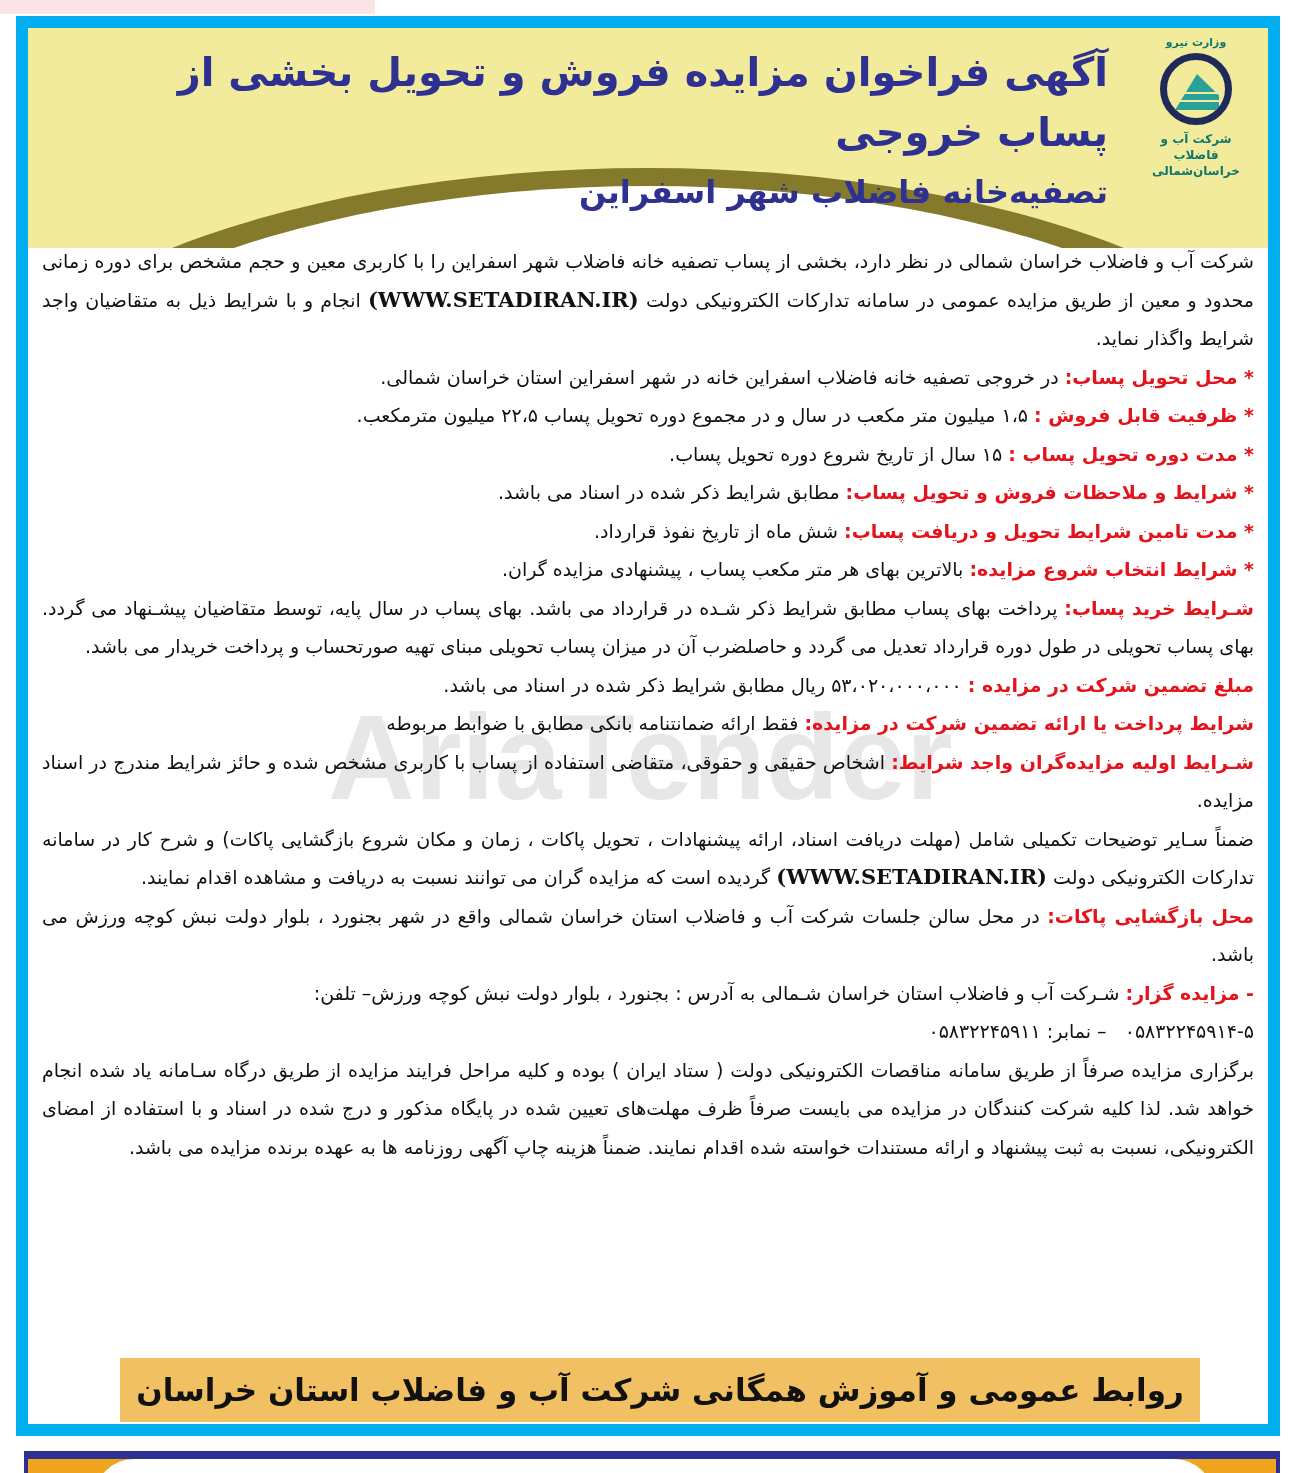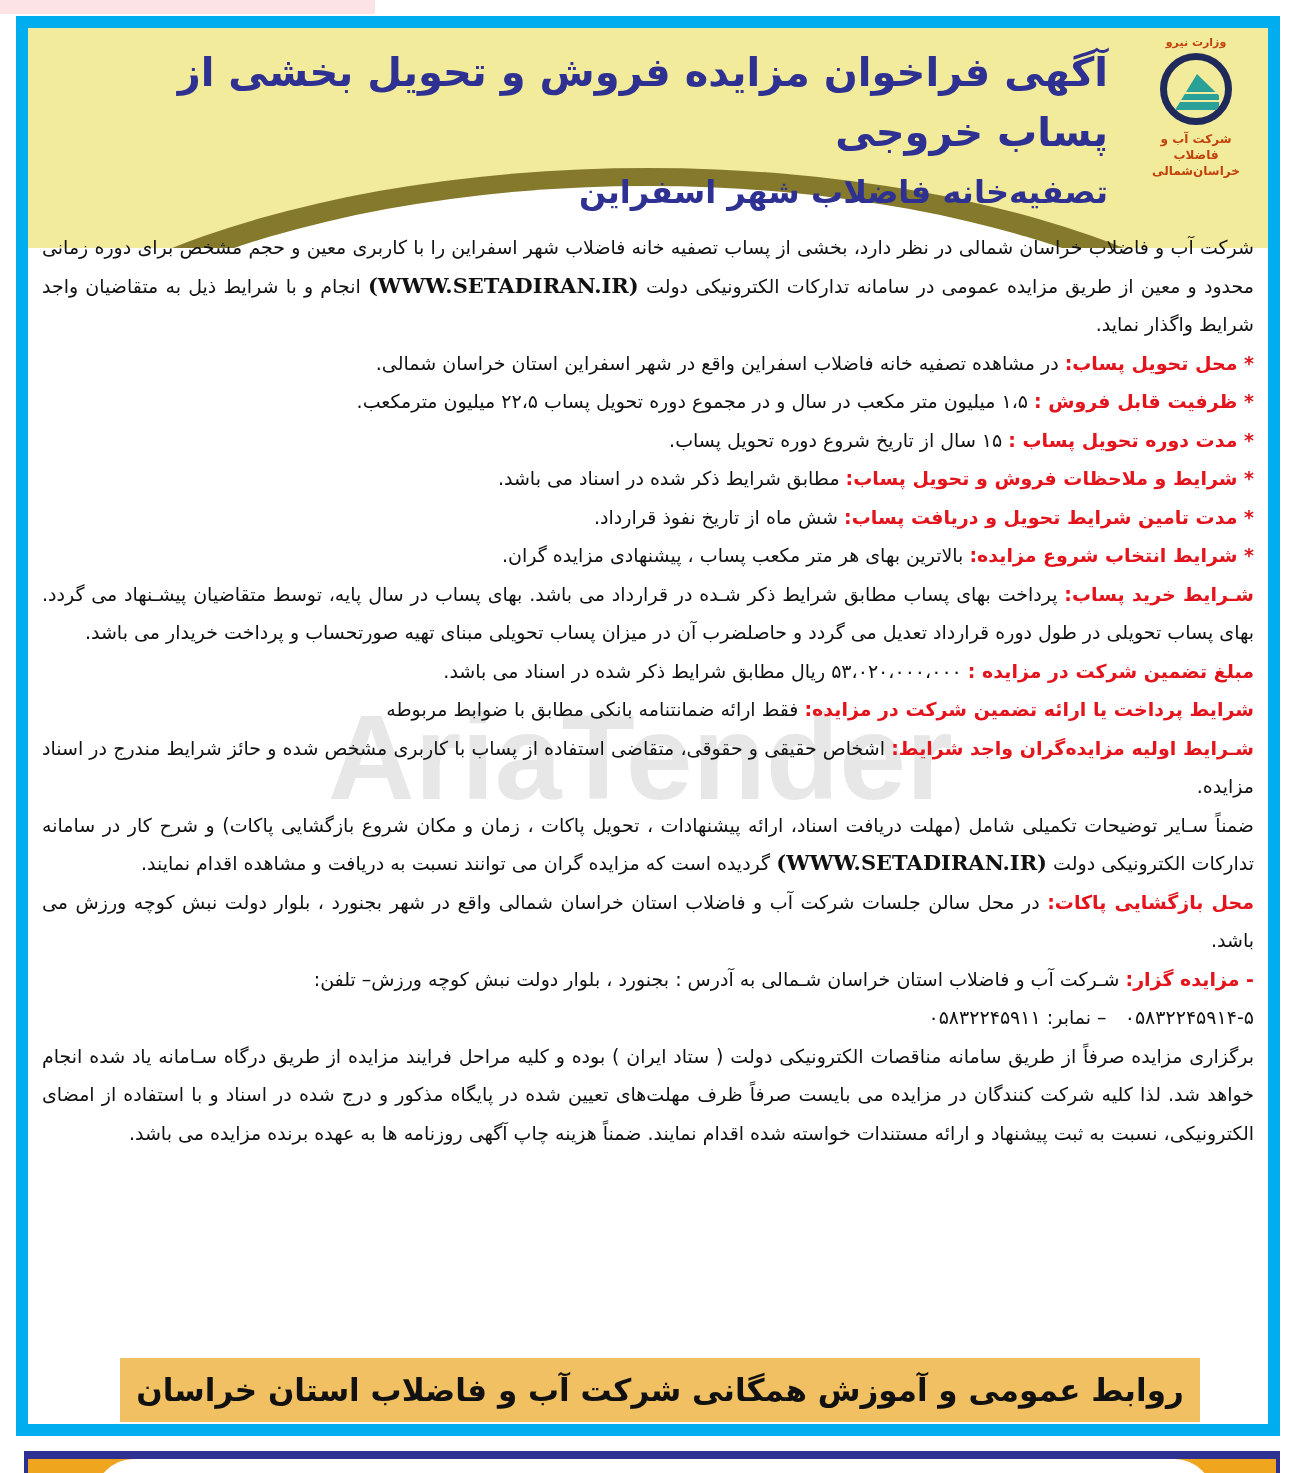--- a/index.html
+++ b/index.html
@@ -6,28 +6,28 @@
   body { width: 1297px; height: 1473px; position: relative; overflow: hidden; font-family: "DejaVu Sans", sans-serif; }
   .watermark-top { position: absolute; left: 0; top: 0; width: 375px; height: 14px; background: #fbe3e6; }
   .frame { position: absolute; left: 16px; top: 16px; width: 1264px; height: 1420px; background: #00aeef; }
   .inner { position: absolute; left: 12px; top: 12px; width: 1240px; height: 1396px; background: #ffffff; overflow: hidden; }
   .header { position: absolute; left: 0; top: 0; width: 1240px; height: 220px; background: #f2eb9b; overflow: hidden; }
   .arc-dark { position: absolute; left: -80px; top: 140px; width: 1400px; height: 600px; border-radius: 50%; background: #857a2c; }
   .arc-white { position: absolute; left: -60px; top: 158px; width: 1360px; height: 600px; border-radius: 50%; background: #ffffff; }
   .title { position: absolute; left: 60px; top: 14px; width: 1020px; text-align: right; direction: rtl; color: #2e3192; font-weight: bold; font-family: "DejaVu Sans", sans-serif; }
   .title .l1 { font-size: 40px; line-height: 60px; }
   .title .l2 { font-size: 32px; line-height: 60px; }
-  .logo { position: absolute; right: 12px; top: 8px; width: 120px; text-align: center; direction: rtl; color: #c2410c; font-weight: bold; }
+  .logo { position: absolute; right: 12px; top: 8px; width: 120px; text-align: center; direction: rtl; color: #0f766e; font-weight: bold; }
   .logo .ministry { font-size: 11px; display: block; margin-bottom: 4px; }
   .logo .ring { width: 58px; height: 58px; border: 7px solid #1f2a5a; border-radius: 50%; margin: 0 auto 6px; position: relative; overflow: hidden; background: #f2eb9b; }
   .logo .ring .wave { position: absolute; left: 8px; top: 14px; width: 44px; height: 36px; background: #2aa198; clip-path: polygon(0 100%, 50% 0, 100% 60%, 100% 100%); }
   .logo .ring .w2 { position: absolute; left: 8px; top: 32px; width: 44px; height: 2px; background: #f2eb9b; }
   .logo .ring .w3 { position: absolute; left: 8px; top: 40px; width: 44px; height: 2px; background: #f2eb9b; }
   .logo .co1, .logo .co2 { font-size: 12px; display: block; line-height: 16px; }
-  .body { position: absolute; left: 14px; top: 200px; width: 1212px; direction: rtl; text-align: justify; color: #111; font-size: 19px; line-height: 38.5px; }
+  .body { position: absolute; left: 14px; top: 214px; width: 1212px; direction: rtl; text-align: justify; color: #111; font-size: 19px; line-height: 38.5px; }
   .body p { margin: 0; }
   .lbl { color: #e3141c; font-weight: bold; }
   .latin { font-family: "DejaVu Serif", serif; font-weight: bold; font-size: 21px; }
   .faded-wm { position: absolute; left: 300px; top: 660px; width: 700px; height: 130px; color: rgba(120,120,120,0.18); font-size: 120px; font-weight: bold; font-family: "Liberation Sans", sans-serif; direction: ltr; pointer-events: none; }
   .footer { position: absolute; left: 92px; top: 1330px; width: 1080px; height: 64px; background: #f0c062; text-align: center; direction: rtl; font-size: 31px; line-height: 64px; font-weight: bold; color: #111; }
   .bottom-bar { position: absolute; left: 24px; top: 1451px; width: 1256px; height: 22px; background: #2e3192; }
   .bottom-bar .orange { position: absolute; left: 4px; top: 8px; width: 1248px; height: 14px; background: #f0a51f; }
   .bottom-bar .white { position: absolute; left: 70px; top: 8px; width: 1120px; height: 40px; background: #fff; border-radius: 40px 40px 0 0; }
 </style>
 </head>
@@ -59,21 +59,21 @@
 
     <div class="faded-wm">AriaTender</div>
 
     <div class="body">
       <p>
         <span>شرکت آب و فاضلاب خراسان شمالی در نظر دارد، بخشی از پساب تصفیه خانه فاضلاب شهر اسفراین را با کاربری معین و حجم مشخص برای دوره زمانی محدود و معین از طریق مزایده عمومی در سامانه تدارکات الکترونیکی دولت</span>
         <span class="latin">(WWW.SETADIRAN.IR)</span>
         <span>انجام و با شرایط ذیل به متقاضیان واجد شرایط واگذار نماید.</span>
       </p>
 
-      <p><span class="lbl">* محل تحویل پساب:</span> <span>در مشاهده تصفیه خانه فاضلاب اسفراین واقع در شهر اسفراین استان خراسان شمالی.</span></p>
+      <p><span class="lbl">* محل تحویل پساب:</span> <span>در خروجی تصفیه خانه فاضلاب اسفراین خانه در شهر اسفراین استان خراسان شمالی.</span></p>
       <p><span class="lbl">* ظرفیت قابل فروش :</span> <span>۱،۵ میلیون متر مکعب در سال و در مجموع دوره تحویل پساب ۲۲،۵ میلیون مترمکعب.</span></p>
       <p><span class="lbl">* مدت دوره تحویل پساب :</span> <span>۱۵ سال از تاریخ شروع دوره تحویل پساب.</span></p>
       <p><span class="lbl">* شرایط و ملاحظات فروش و تحویل پساب:</span> <span>مطابق شرایط ذکر شده در اسناد می باشد.</span></p>
       <p><span class="lbl">* مدت تامین شرایط تحویل و دریافت پساب:</span> <span>شش ماه از تاریخ نفوذ قرارداد.</span></p>
       <p><span class="lbl">* شرایط انتخاب شروع مزایده:</span> <span>بالاترین بهای هر متر مکعب پساب ، پیشنهادی مزایده گران.</span></p>
       <p><span class="lbl">شـرایط خرید پساب:</span> <span>پرداخت بهای پساب مطابق شرایط ذکر شـده در قرارداد می باشد. بهای پساب در سال پایه، توسط متقاضیان پیشـنهاد می گردد. بهای پساب تحویلی در طول دوره قرارداد تعدیل می گردد و حاصلضرب آن در میزان پساب تحویلی مبنای تهیه صورتحساب و پرداخت خریدار می باشد.</span></p>
       <p><span class="lbl">مبلغ تضمین شرکت در مزایده :</span> <span>۵۳،۰۲۰،۰۰۰،۰۰۰ ریال مطابق شرایط ذکر شده در اسناد می باشد.</span></p>
       <p><span class="lbl">شرایط پرداخت یا ارائه تضمین شرکت در مزایده:</span> <span>فقط ارائه ضمانتنامه بانکی مطابق با ضوابط مربوطه</span></p>
       <p><span class="lbl">شـرایط اولیه مزایده‌گران واجد شرایط:</span> <span>اشخاص حقیقی و حقوقی، متقاضی استفاده از پساب با کاربری مشخص شده و حائز شرایط مندرج در اسناد مزایده.</span></p>
 

